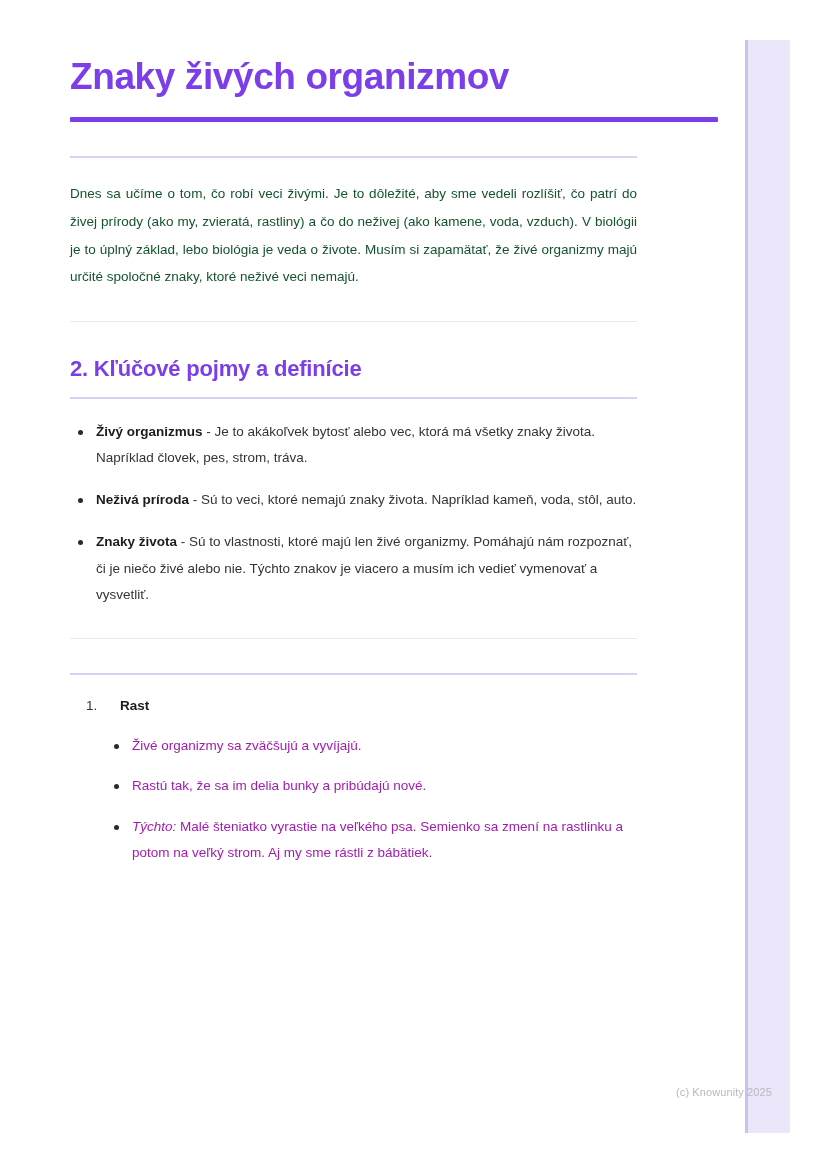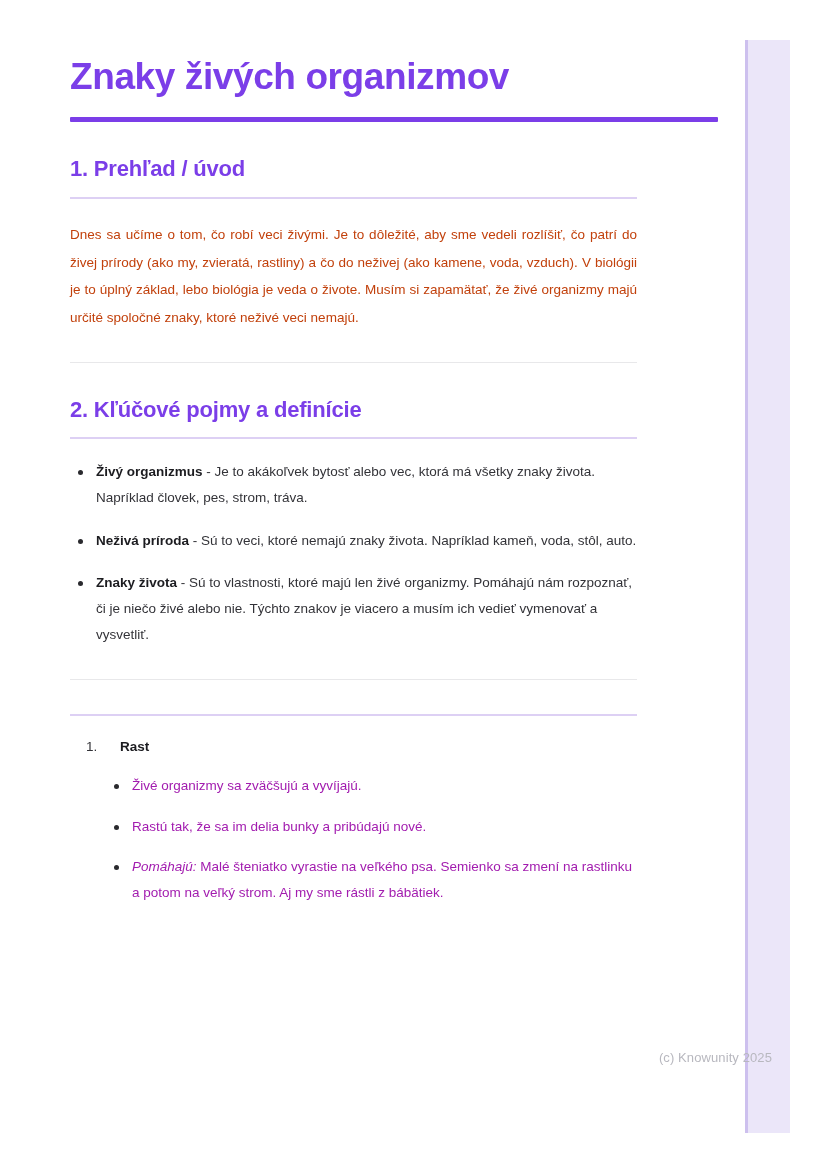--- a/index.html
+++ b/index.html
@@ -79,21 +79,21 @@
     margin-top: 30px;
     width: 567px;
     height: 1px;
     background: #e8e8ea;
   }
 
   
   .body-text {
     font-size: 13.5px;
     line-height: 2.05;
-    color: #c2410c;
+    color: #14532d;
     text-align: justify;
     width: 567px;
     margin: 22px 0 0 0;
   }
   .body-text.lead {
     text-align: left;
   }
 
   
   ul.bullets {
@@ -180,42 +180,41 @@
     background: #2a2a2e;
   }
   .example-label {
     font-style: italic;
   }
 
   
   .footer {
     position: absolute;
     left: 0;
-    top: 1050px;
+    top: 1086px;
     width: 790px;
     text-align: right;
     padding-right: 18px;
     box-sizing: border-box;
-    font-size: 13px;
+    font-size: 11px;
     color: #b8b8bf;
     letter-spacing: 0.1px;
   }
 </style>
 </head>
 <body>
 
 <div class="side-panel"></div>
 
 <div class="page">
 
   <h1 class="doc-title">Znaky živých organizmov</h1>
   <div class="title-rule"></div>
 
   <div class="section">
-    <h2 class="section-heading">1. Prehľad / úvod</h2>
     <div class="heading-rule"></div>
     <p class="body-text">Dnes sa učíme o tom, čo robí veci živými. Je to dôležité, aby sme vedeli rozlíšiť, čo patrí do živej prírody (ako my, zvieratá, rastliny) a čo do neživej (ako kamene, voda, vzduch). V biológii je to úplný základ, lebo biológia je veda o živote. Musím si zapamätať, že živé organizmy majú určité spoločné znaky, ktoré neživé veci nemajú.</p>
   </div>
 
   <div class="section-divider"></div>
 
   <div class="section">
     <h2 class="section-heading">2. Kľúčové pojmy a definície</h2>
     <div class="heading-rule"></div>
 
@@ -241,21 +240,21 @@
       <li>
         <span class="oli-title">Rast</span>
         <ul class="sub-bullets">
           <li>
             <span>Živé organizmy sa zväčšujú a vyvíjajú.</span>
           </li>
           <li>
             <span>Rastú tak, že sa im delia bunky a pribúdajú nové.</span>
           </li>
           <li>
-            <span class="example-label">Pomáhajú:</span><span> Malé šteniatko vyrastie na veľkého psa. Semienko sa zmení na rastlinku a potom na veľký strom. Aj my sme rástli z bábätiek.</span>
+            <span class="example-label">Týchto:</span><span> Malé šteniatko vyrastie na veľkého psa. Semienko sa zmení na rastlinku a potom na veľký strom. Aj my sme rástli z bábätiek.</span>
           </li>
         </ul>
       </li>
     </ol>
   </div>
 
 </div>
 
 <div class="footer">(c) Knowunity 2025</div>
 

